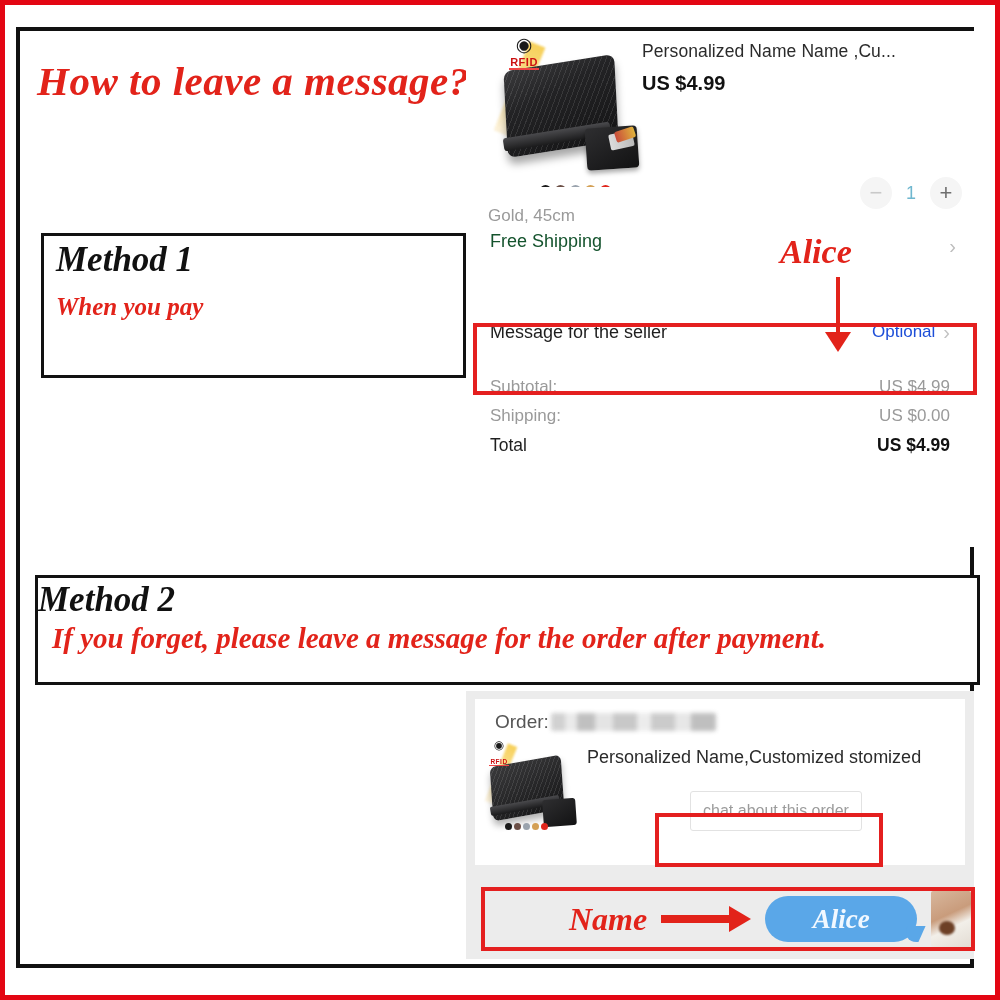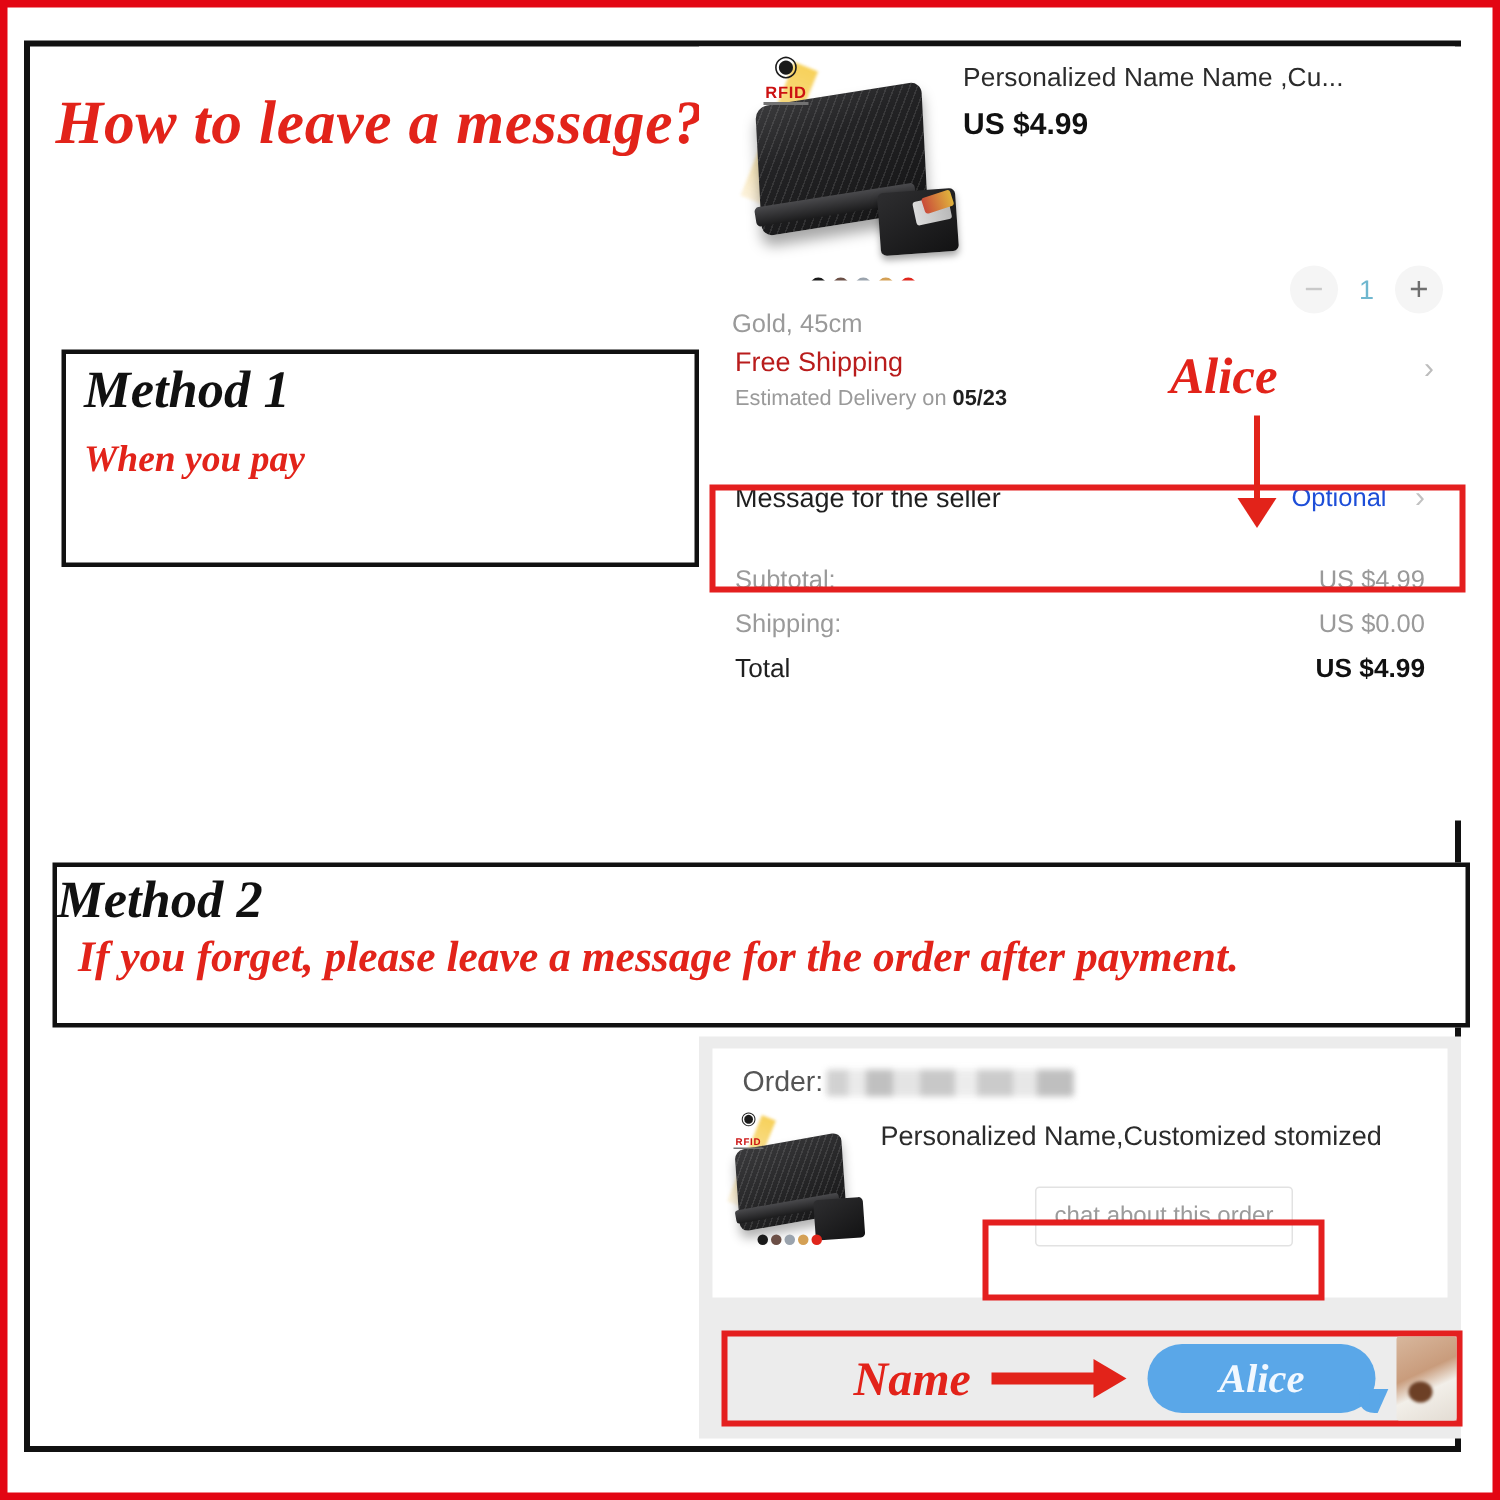--- a/index.html
+++ b/index.html
@@ -99,21 +99,21 @@
   }
   .beam{
     position:absolute;left:28px;top:6px;width:17px;height:96px;
     background:linear-gradient(180deg,rgba(245,200,60,.85),rgba(240,170,20,.15));
     transform:rotate(22deg);filter:blur(1px);
   }
   .rfid{position:absolute;left:14px;top:2px;width:54px;text-align:center;}
   .rfid-waves{font-size:19px;line-height:15px;color:#1a1a1a;}
   .rfid-word{
     font-size:11px;font-weight:bold;color:#cc1111;letter-spacing:.5px;
-    border-bottom:2px solid #737373;display:inline-block;padding:0 1px;
+    border-bottom:2px solid #ef4444;display:inline-block;padding:0 1px;
   }
 
   .swatches{position:absolute;left:57px;top:150px;display:flex;gap:4px;}
   .swatch{width:11px;height:11px;border-radius:50%;}
 
   .variant-text{
     position:absolute;left:22px;top:175px;
     font-size:17px;color:#9a9a9a;
   }
 
@@ -131,30 +131,30 @@
     display:flex;align-items:center;gap:14px;
   }
   .step-btn{
     width:32px;height:32px;border-radius:50%;background:#f5f5f5;
     display:flex;align-items:center;justify-content:center;
     font-size:22px;color:#6f6f6f;line-height:1;
   }
   .step-btn.minus{color:#c9c9c9;}
   .step-val{font-size:18px;color:#6fb7cf;min-width:10px;text-align:center;}
   .ship-row{position:relative;height:62px;padding-left:24px;}
-  .ship-title{font-size:18px;color:#b91c1c;padding-top:4px;}
+  .ship-title{font-size:18px;color:#14532d;padding-top:4px;}
   .ship-sub{font-size:14.5px;color:#9a9a9a;margin-top:6px;}
   .ship-sub b{color:#1f1f1f;}
   .chev{
     position:absolute;right:18px;font-size:20px;color:#bdbdbd;font-weight:300;
   }
 
   #msg-row{
     position:relative;margin:14px 0 0 0;height:58px;
-    display:flex;align-items:center;padding:0 24px;gap:11px;
+    display:flex;align-items:center;padding:0 24px;
   }
   .msg-label{font-size:18px;color:#1f1f1f;}
   .msg-optional{
     margin-left:auto;font-size:17px;color:#1d4ed8;padding-right:8px;
   }
   #msg-highlight{
     position:absolute;left:468px;top:318px;width:504px;height:72px;
     border:4px solid #e41f1f;box-sizing:border-box;pointer-events:none;
   }
 
@@ -335,21 +335,20 @@
 
       <div class="stepper">
         <span class="step-btn minus">−</span>
         <span class="step-val">1</span>
         <span class="step-btn">+</span>
       </div>
     </div>
 
     <div class="ship-row">
       <div class="ship-title">Free Shipping</div>
-      <div class="ship-sub"><span>Estimated Delivery on </span><b>05/23</b></div>
       <span class="chev" style="top:8px;">›</span>
     </div>
 
     <div id="msg-row">
       <span class="msg-label">Message for the seller</span>
       <span class="msg-optional">Optional</span>
       <span class="chev" style="position:static;color:#c2c2c2;">›</span>
     </div>
 
     <div class="totals">

